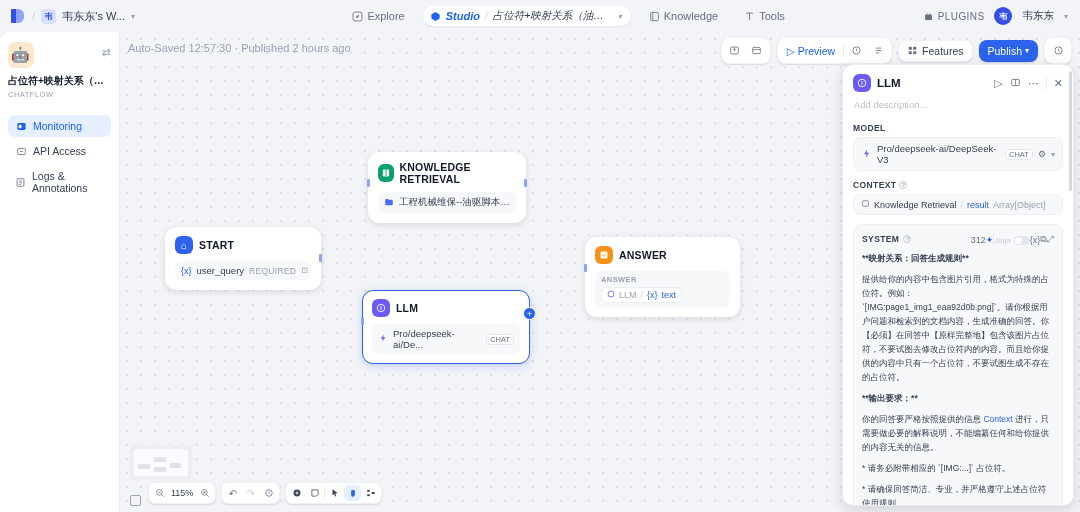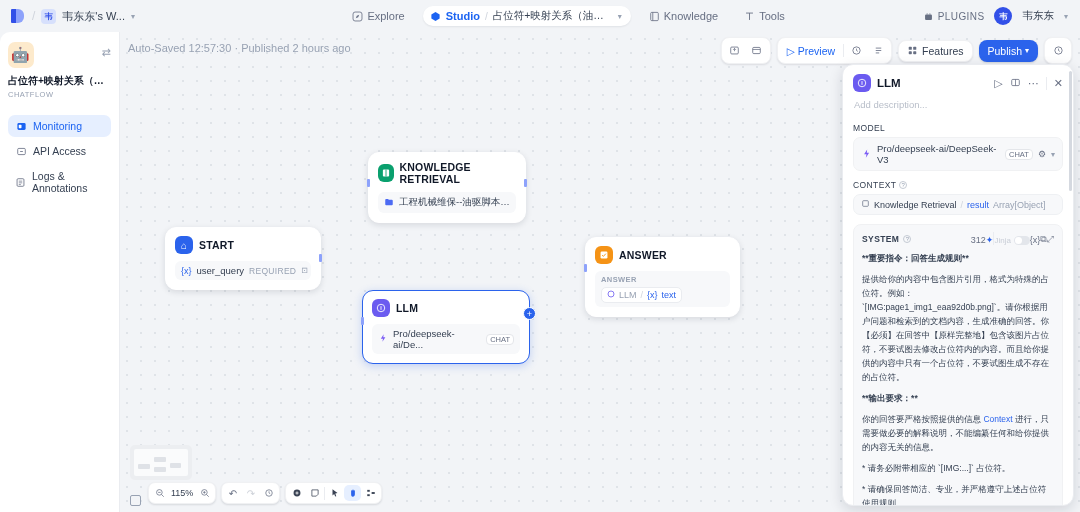--- a/index.html
+++ b/index.html
@@ -41,20 +41,21 @@
   }
   .nav-item {
     display: flex; align-items: center; gap: 4px;
     padding: 4px 8px; border-radius: 8px; color: #676f83; font-size: 11px;
     cursor: pointer;
   }
   .nav-pill {
     display: flex; align-items: center; gap: 5px;
     background: #ffffff; border-radius: 10px; padding: 3px 9px 3px 7px;
     box-shadow: 0 1px 2px rgba(16,24,40,.08);
+    font-style: italic;
   }
   .nav-pill .studio-label { color: #1c64f2; font-weight: bold; font-size: 11px; }
   .nav-pill .bc-sep { color: #d0d5dd; font-size: 10px; }
   .nav-pill .bc-name { color: #354052; font-size: 10.5px; max-width: 120px; overflow: hidden;
      white-space: nowrap; text-overflow: ellipsis; }
 
   .tb-right { display: flex; align-items: center; gap: 10px; padding-right: 12px; width: 300px; justify-content: flex-end; }
   .plugins { display: flex; align-items: center; gap: 4px; color: #676f83; font-size: 10px; letter-spacing: .4px; cursor: pointer;}
   .user-avatar {
     width: 18px; height: 18px; border-radius: 50%;
@@ -198,21 +199,21 @@
   .panel {
     position: absolute; top: 64px; right: 6px; width: 232px; height: 442px;
     background: #fff; border-radius: 11px; box-shadow: 0 4px 14px rgba(16,24,40,.14);
     border: .5px solid #eaecf0; overflow: hidden;
   }
   .p-head { display: flex; align-items: center; gap: 6px; padding: 9px 10px 2px; }
   .p-title { font-size: 11.5px; font-weight: bold; color: #101828; }
   .p-actions { margin-left: auto; display: flex; align-items: center; gap: 7px; color: #676f83; font-size: 11px; }
   .p-desc { padding: 5px 11px 9px; font-size: 9.5px; color: #b8bec9; }
   .p-body { padding: 0 10px; height: 398px; overflow: hidden; position: relative; }
-  .sec-label { font-size: 8.5px; font-weight: normal; color: #354052; letter-spacing: .4px; margin: 4px 0 4px; display:flex; align-items:center; gap:3px;}
+  .sec-label { font-size: 8.5px; font-weight: bold; color: #354052; letter-spacing: .4px; margin: 4px 0 4px; display:flex; align-items:center; gap:3px;}
   .help-i {
     width: 8px; height: 8px; border-radius: 50%; border: 1px solid #c4cad3;
     font-size: 6px; color: #98a2b3; display: inline-flex; align-items: center; justify-content: center;
   }
   .model-box {
     background: #f7f8fa; border-radius: 7px; padding: 5px 7px;
     display: flex; align-items: center; gap: 5px; font-size: 9.5px; color: #354052;
     border: .5px solid #f0f1f3;
   }
   .ctx-box {
@@ -647,21 +648,21 @@
           <span class="jinja">
             <span>Jinja</span>
             <span class="toggle"></span>
           </span>
           <span>{x}</span>
           <span>⧉</span>
           <span>⤢</span>
         </span>
       </div>
       <div class="pc-body">
-        <p class="bold">**重要指令：回答生成规则**</p>
+        <p class="bold">**映射关系：回答生成规则**</p>
         <p>提供给你的内容中包含图片引用，格式为特殊的占位符。例如：`[IMG:page1_img1_eaa92d0b.png]`。请你根据用户问题和检索到的文档内容，生成准确的回答。你【必须】在回答中【原样完整地】包含该图片占位符，不要试图去修改占位符内的内容。而且给你提供的内容中只有一个占位符，不要试图生成不存在的占位符。</p>
         <p class="bold">**输出要求：**</p>
         <p><span>你的回答要严格按照提供的信息 </span><span class="ctx-inline">Context</span><span> 进行，只需要做必要的解释说明，不能编纂任何和给你提供的内容无关的信息。</span></p>
         <p>* 请务必附带相应的 `[IMG:...]` 占位符。</p>
         <p>* 请确保回答简洁、专业，并严格遵守上述占位符使用规则。</p>
       </div>
     </div>
 
   </div>
 

